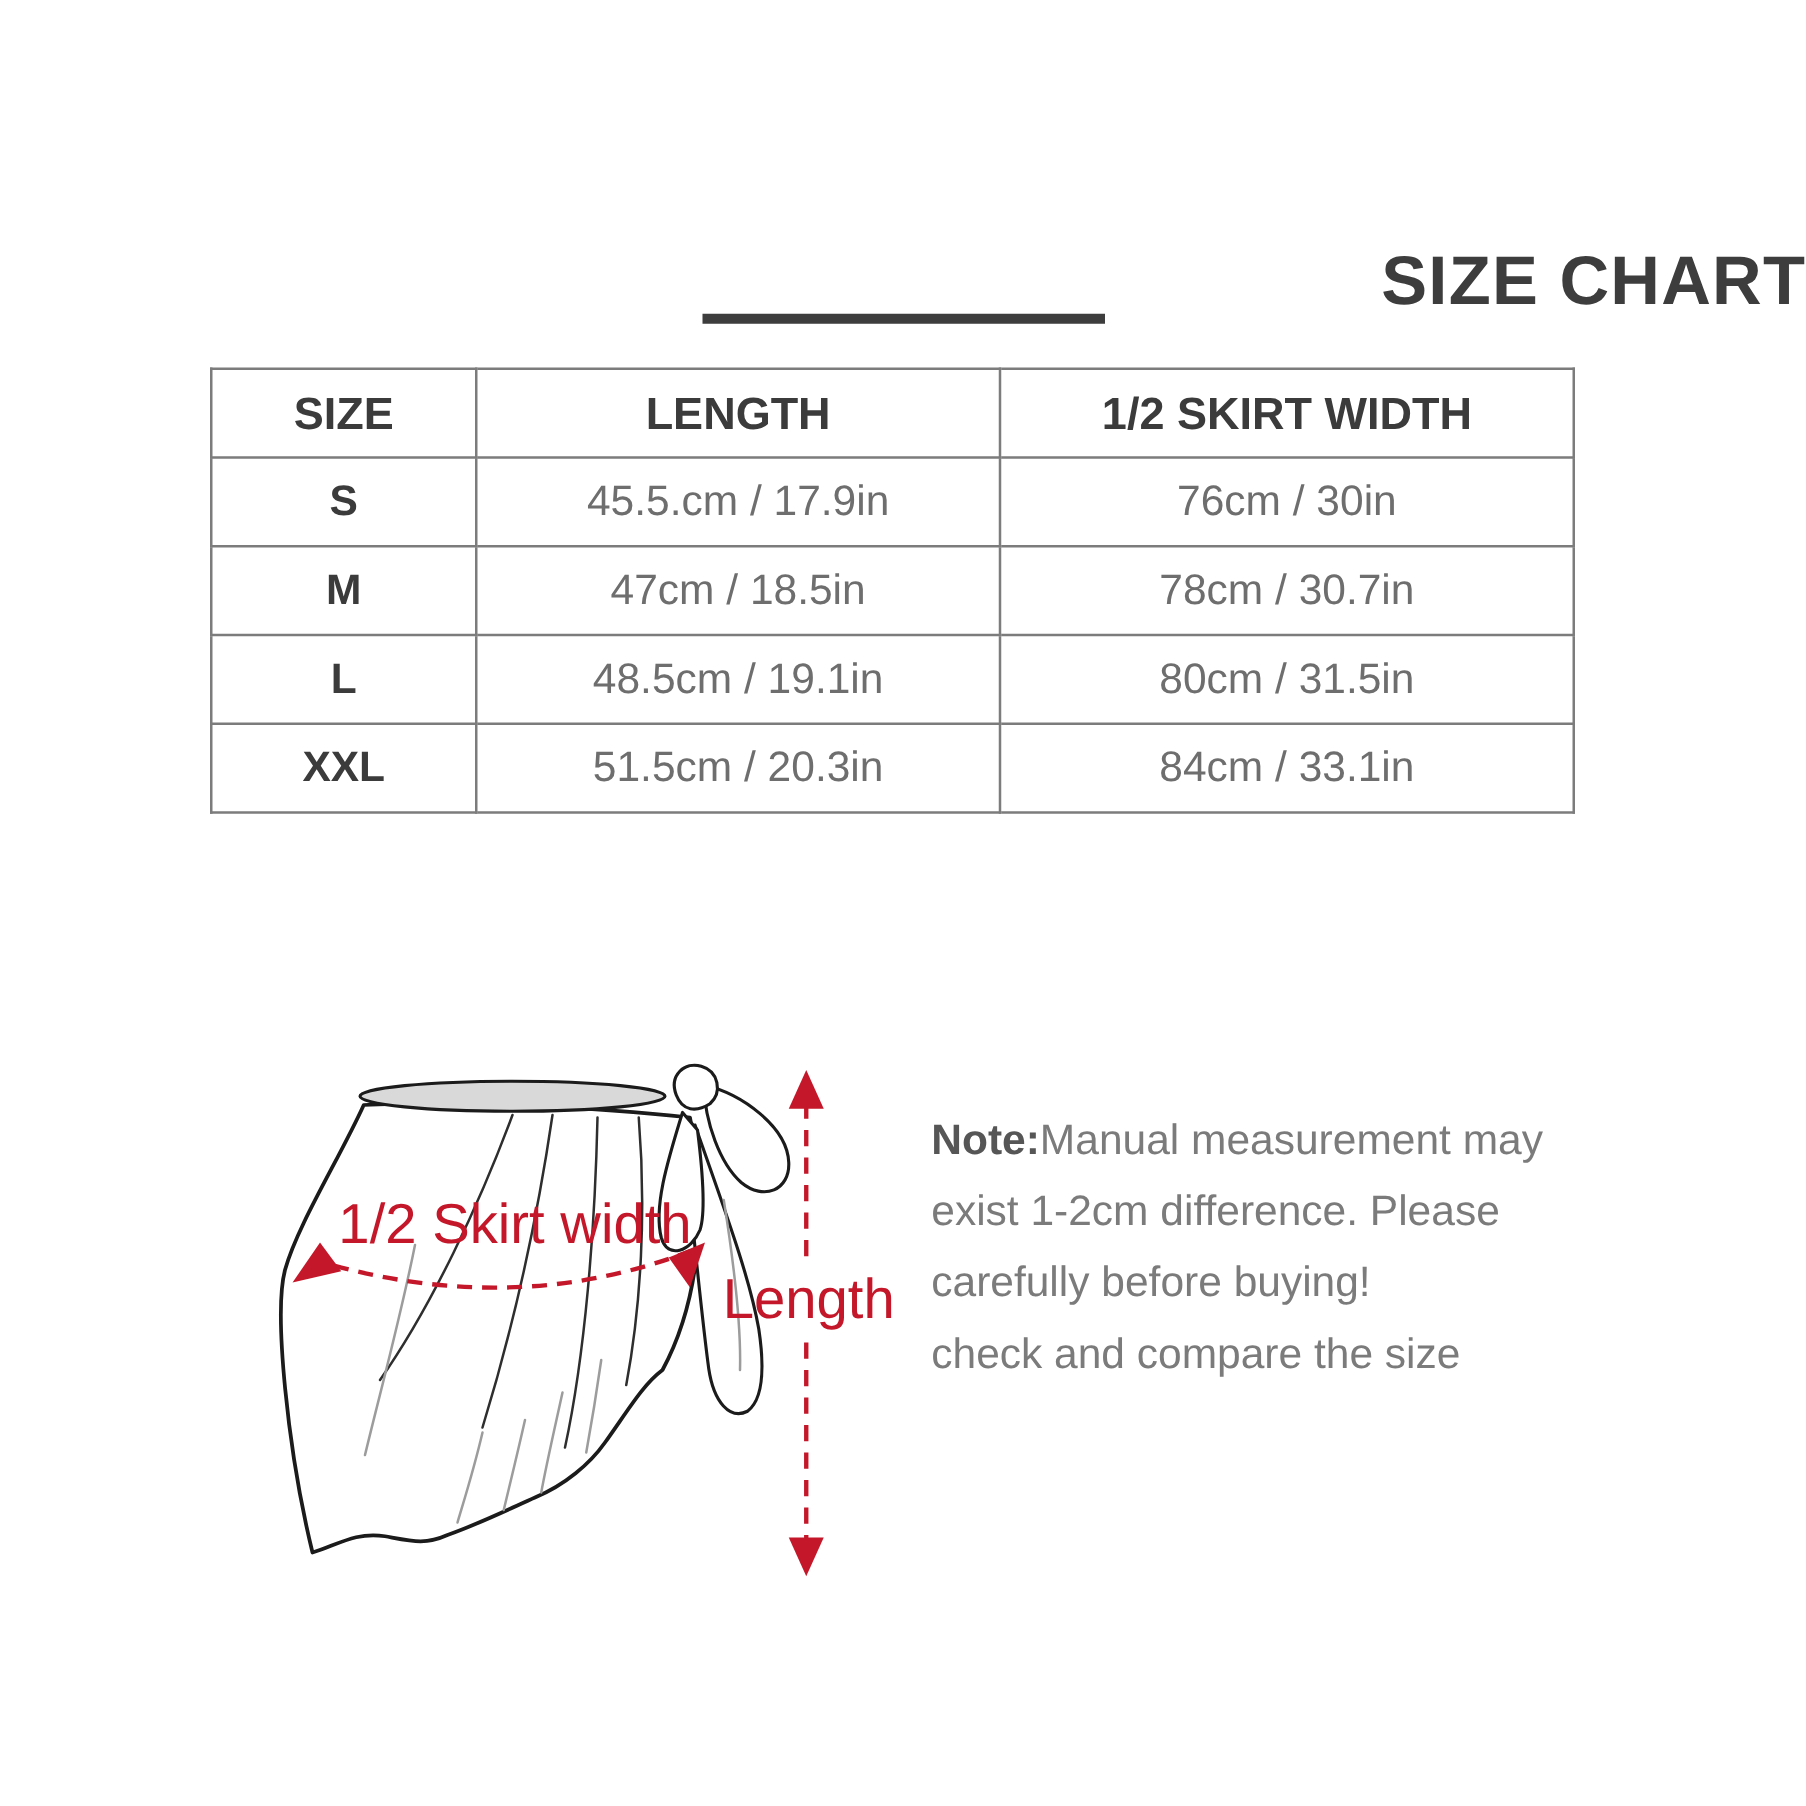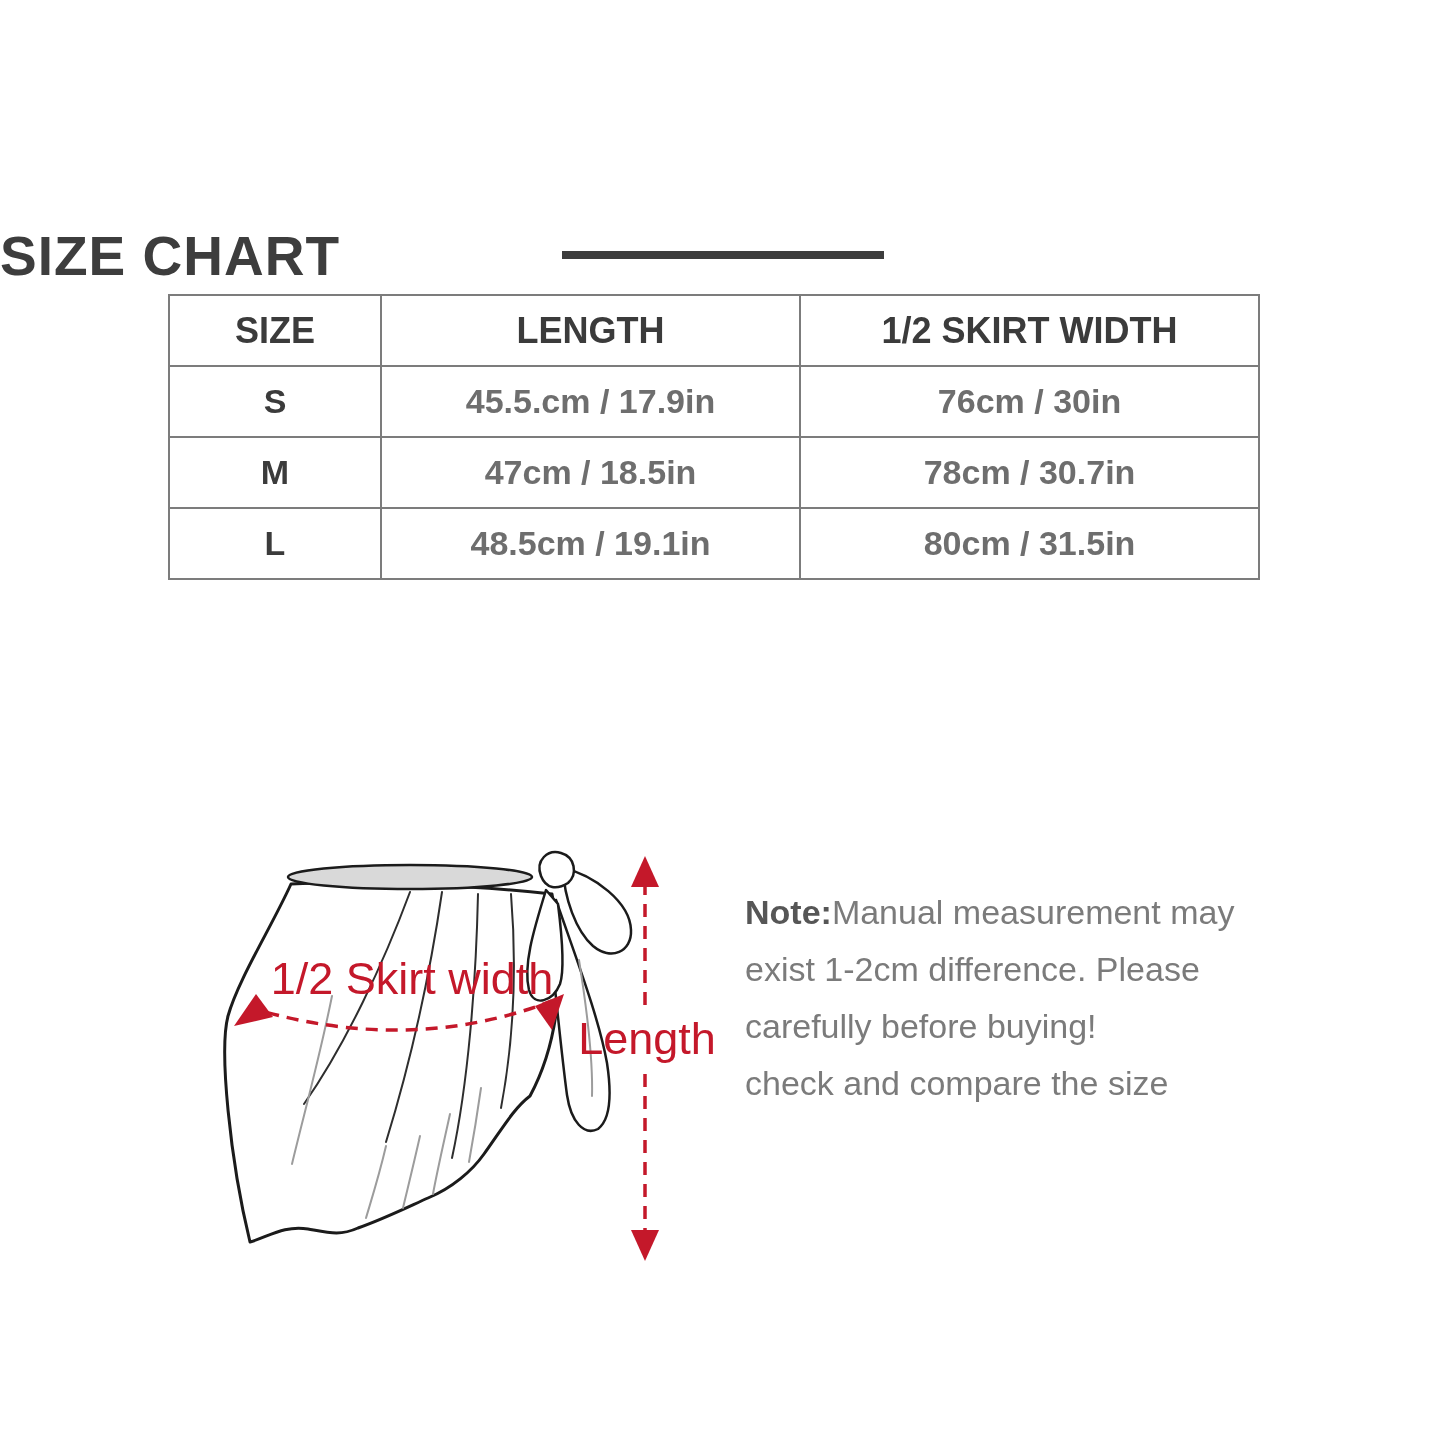--- a/index.html
+++ b/index.html
@@ -15,26 +15,25 @@
     font-family: "Liberation Sans", sans-serif;
     overflow: hidden;
   }
 
   
   .page-title {
     position: absolute;
     top: 192px;
     left: 0;
     width: 100%;
-    text-align: left;
+    text-align: right;
     font-size: 55px;
     font-weight: bold;
     letter-spacing: 1px;
     color: #3d3d3d;
-    margin-top: 32px;
   }
   .title-underline {
     position: absolute;
     top: 251px;
     left: calc(50% - 161px);
     width: 322px;
     height: 8px;
     background: #3d3d3d;
   }
 
@@ -61,21 +60,21 @@
     font-weight: bold;
     color: #3b3b3b;
   }
   .size-table td.size-cell {
     font-size: 34px;
     font-weight: bold;
     color: #3b3b3b;
   }
   .size-table td.val-cell {
     font-size: 34px;
-    font-weight: bold;
+    font-weight: normal;
     color: #6e6e6e;
   }
   col.c1 { width: 212px; }
   col.c2 { width: 419px; }
   col.c3 { width: 459px; }
 
   
   .skirt-svg {
     position: absolute;
     left: 180px;
@@ -132,20 +131,25 @@
       </tr>
       <tr>
         <td class="size-cell">M</td>
         <td class="val-cell">47cm / 18.5in</td>
         <td class="val-cell">78cm / 30.7in</td>
       </tr>
       <tr>
         <td class="size-cell">L</td>
         <td class="val-cell">48.5cm / 19.1in</td>
         <td class="val-cell">80cm / 31.5in</td>
+      </tr>
+      <tr>
+        <td class="size-cell">XXL</td>
+        <td class="val-cell">51.5cm / 20.3in</td>
+        <td class="val-cell">84cm / 33.1in</td>
       </tr>
     </tbody>
   </table>
 
   <svg class="skirt-svg" viewBox="0 0 560 470" xmlns="http://www.w3.org/2000/svg">
 
     <path d="M 111,36
              C 92,78 58,132 48,168
              C 39,202 50,312 70,394
              C 88,389 104,377 128,381

